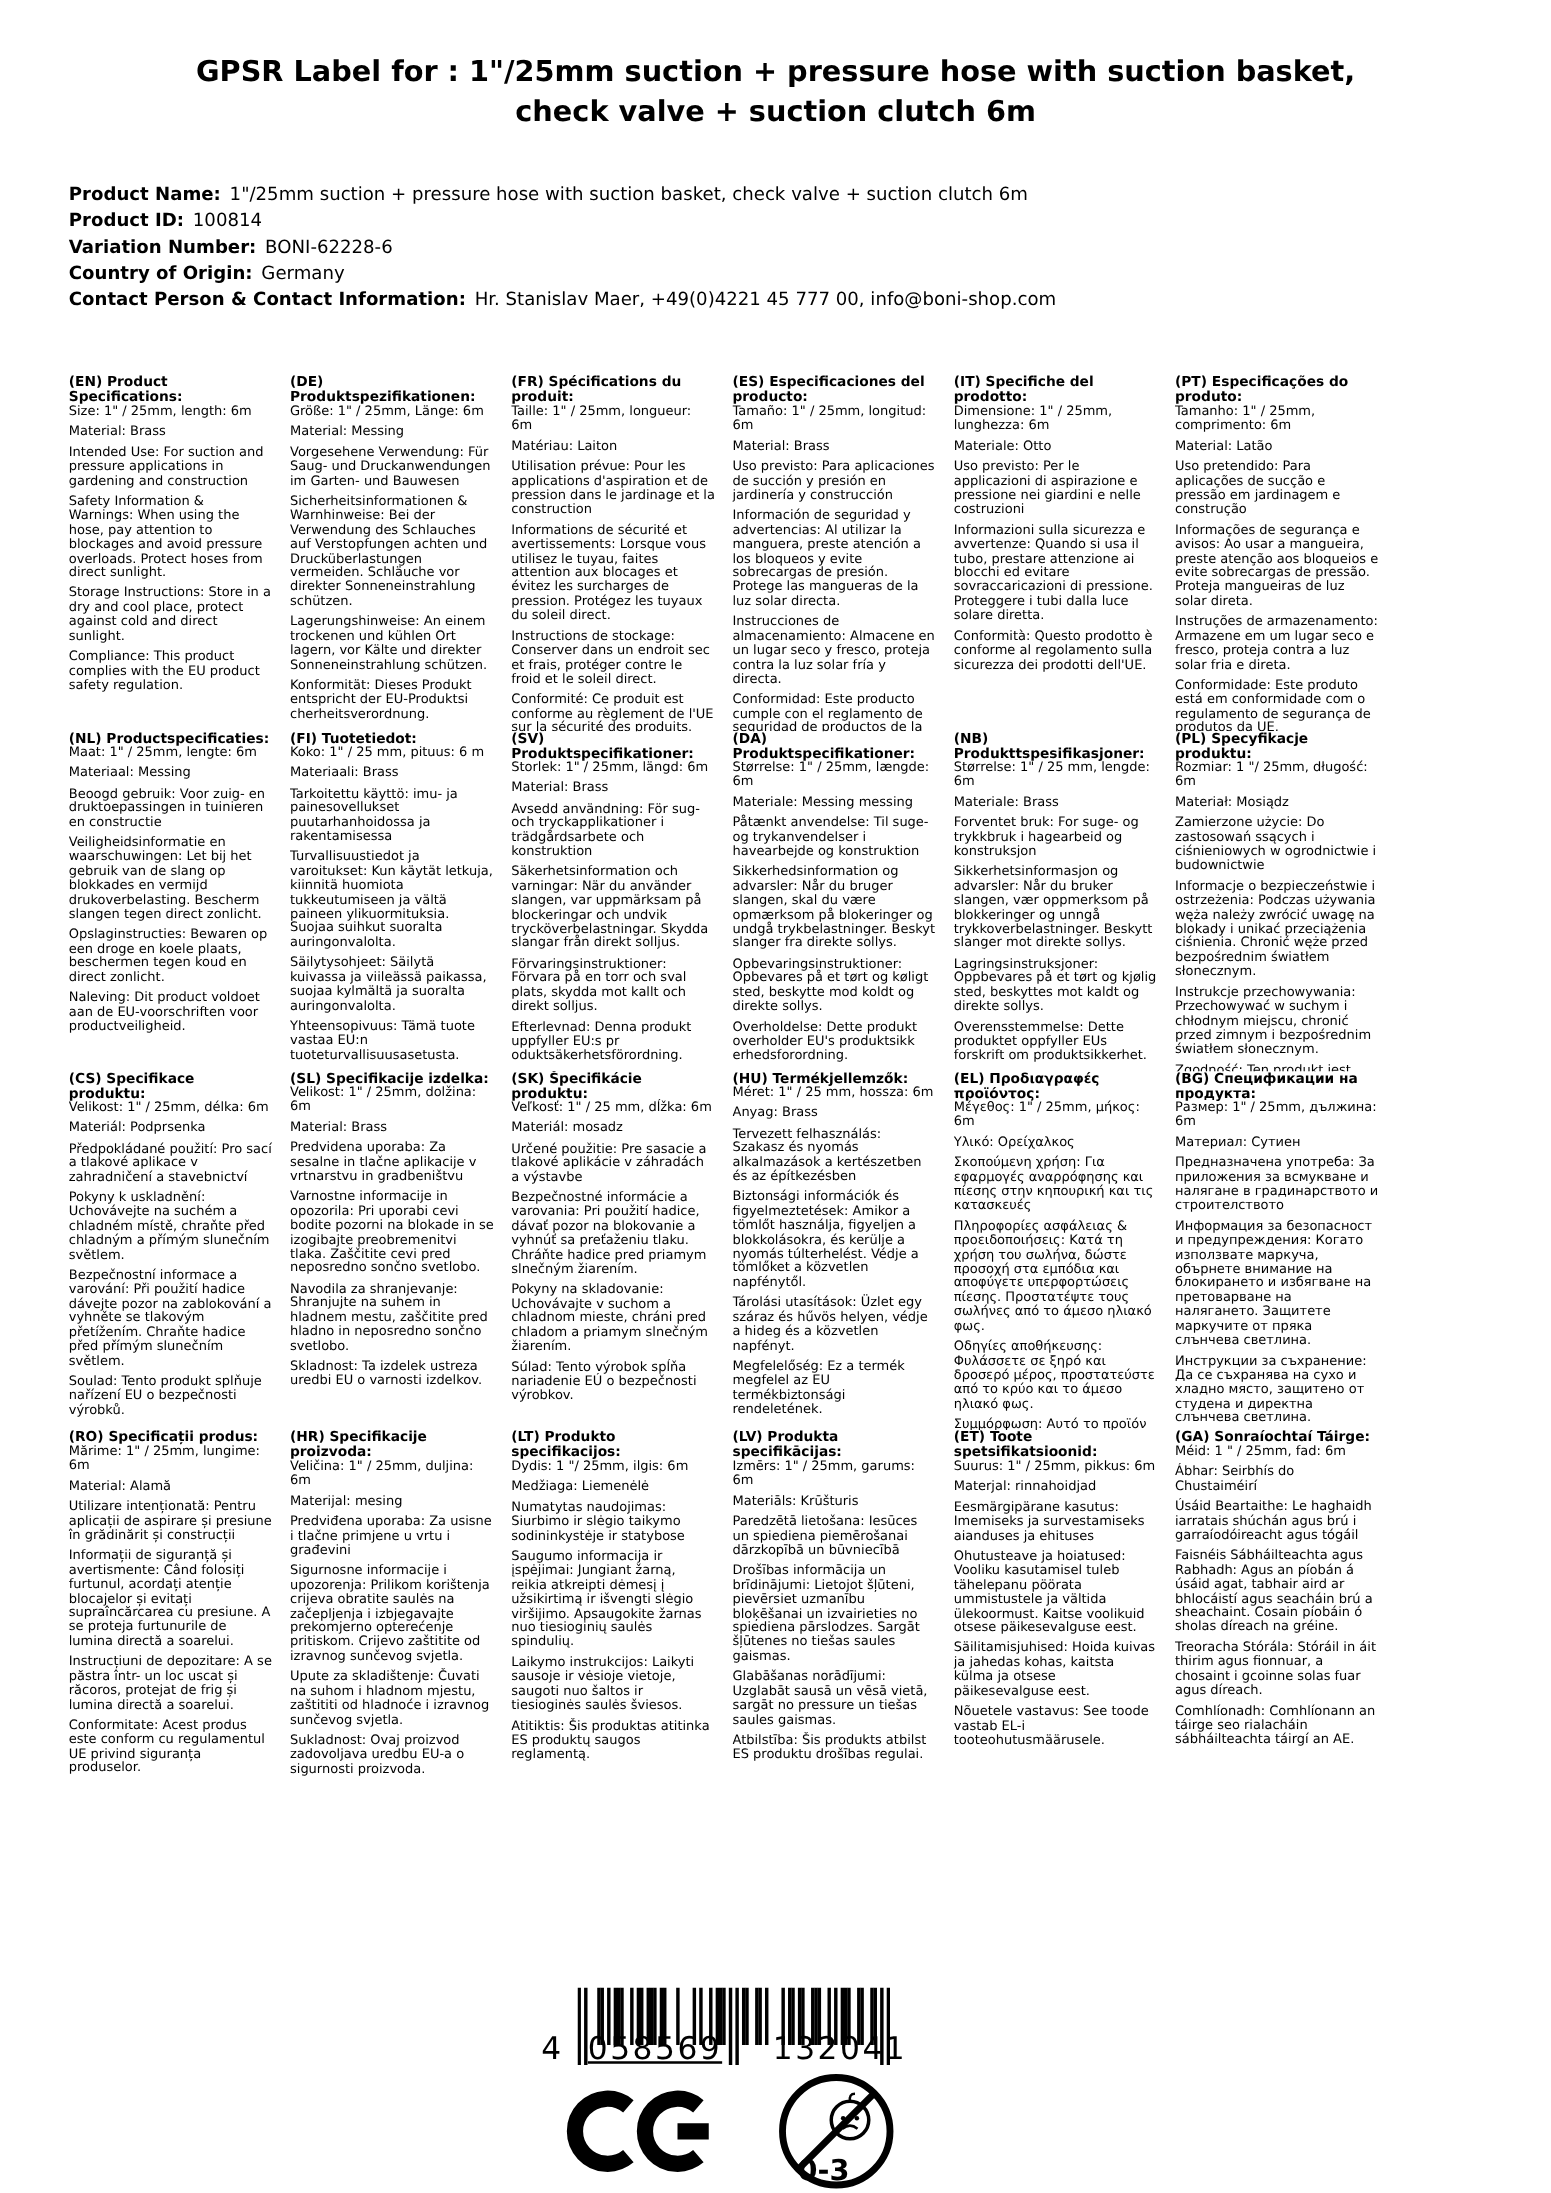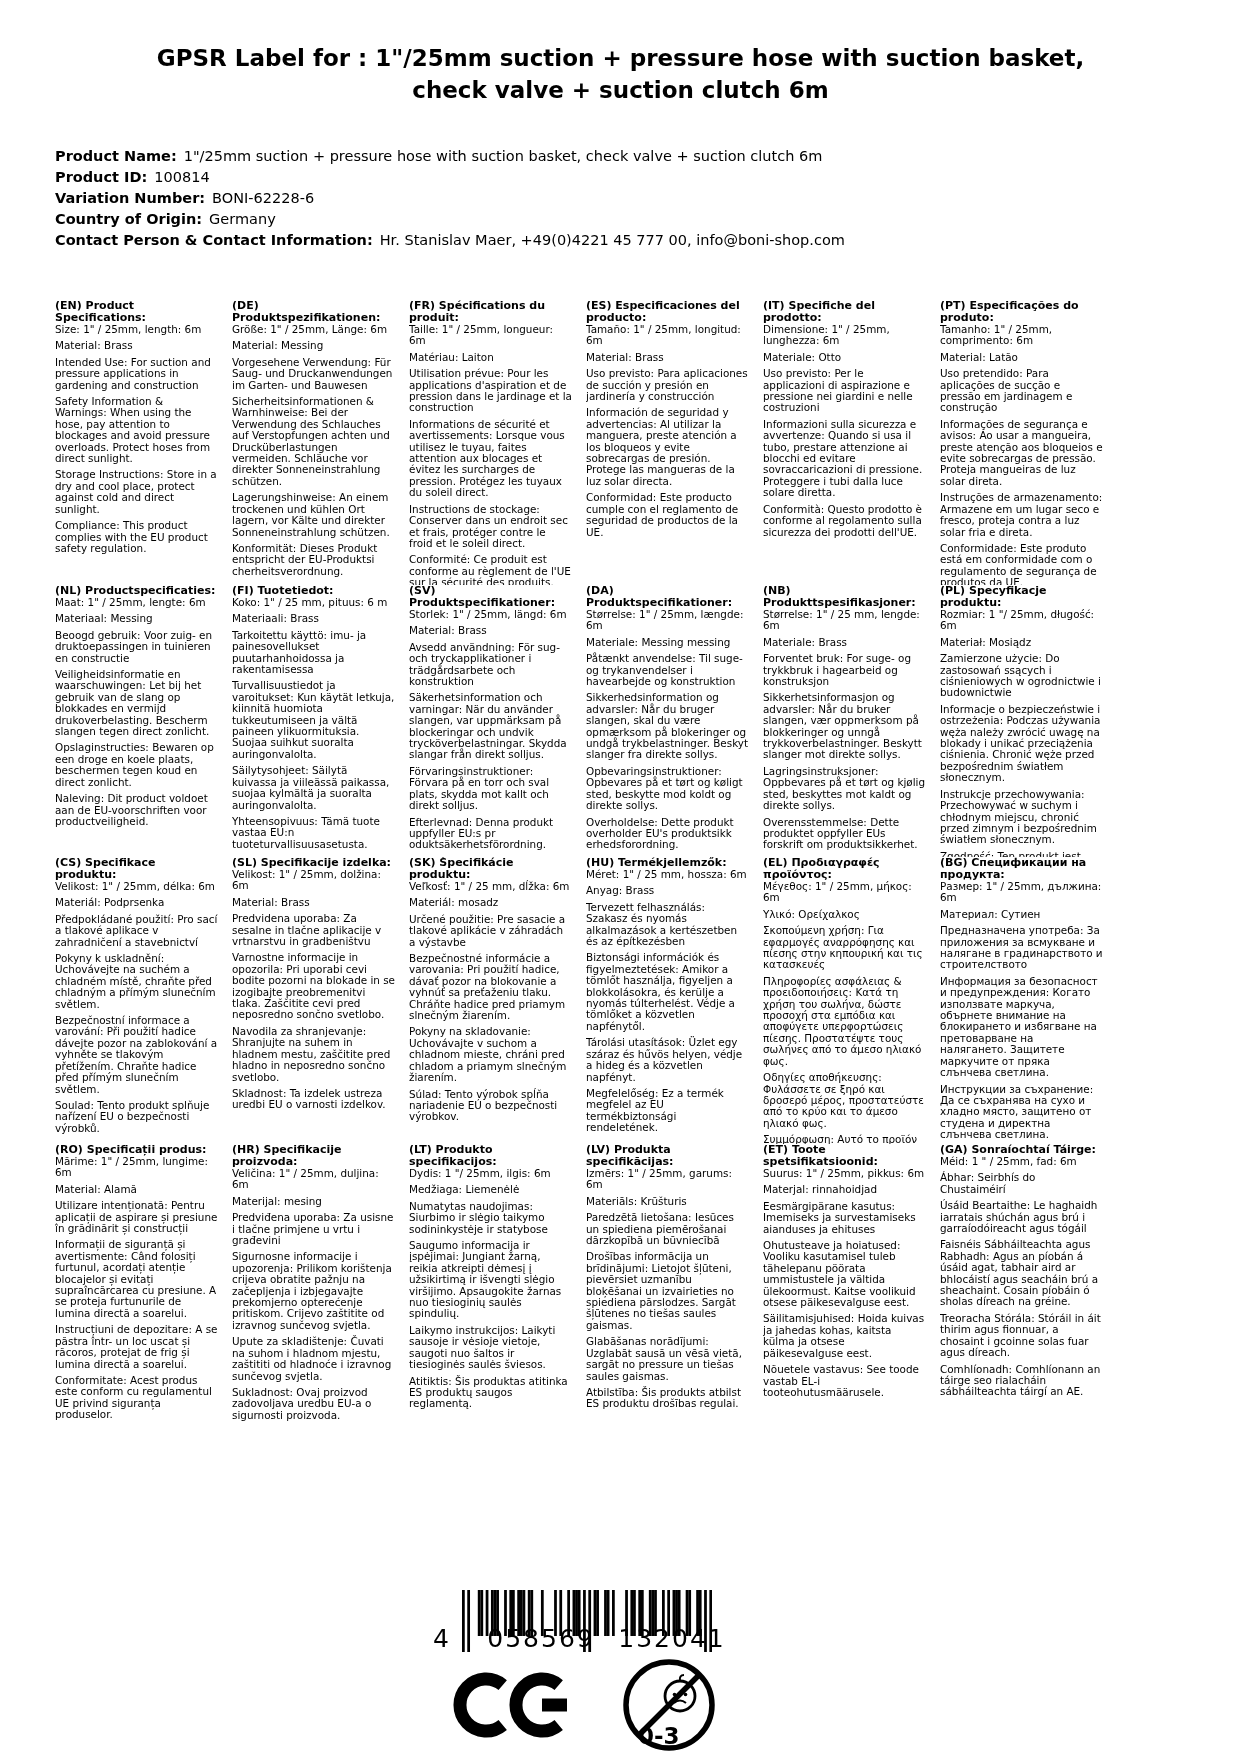--- a/index.html
+++ b/index.html
@@ -21,21 +21,21 @@
     position:absolute; top:300px; left:55px; width:1048px;
     display:grid; grid-template-columns:repeat(6,1fr);
     grid-template-rows:285px 272px 287px auto; column-gap:14px;
   }
   .block { font-size:10.4px; line-height:11.4px; overflow:hidden; }
   .block h3 { margin:0; font-size:11px; line-height:12px; font-weight:bold; }
   .block p { margin:0 0 5px 0; }
   .barcode-svg { position:absolute; left:462px; top:1590px; }
   .bc-num { position:absolute; top:1624px; font-size:25px; letter-spacing:2px; }
   .bc-first { left:433px; }
-  .bc-left { left:541px; transform:translateX(-50%); }
+  .bc-left { left:524px; transform:translateX(-50%);text-decoration:underline; }
   .bc-right { left:672px; transform:translateX(-50%); }
   .ce-svg { position:absolute; left:450px; top:1666px; }
   .age-svg { position:absolute; left:620px; top:1656px; }
 </style>
 </head>
 <body>
 
 <div class="page">
 
   <div class="title">GPSR Label for : 1"/25mm suction + pressure hose with suction basket, check valve + suction clutch 6m</div>
@@ -75,20 +75,21 @@
         <p>Informations de sécurité et avertissements: Lorsque vous utilisez le tuyau, faites attention aux blocages et évitez les surcharges de pression. Protégez les tuyaux du soleil direct.</p>
         <p>Instructions de stockage: Conserver dans un endroit sec et frais, protéger contre le froid et le soleil direct.</p>
         <p>Conformité: Ce produit est conforme au règlement de l'UE sur la sécurité des produits.</p>
       </div>
       <div class="block">
         <h3>(ES) Especificaciones del producto:</h3>
         <p>Tamaño: 1" / 25mm, longitud: 6m</p>
         <p>Material: Brass</p>
         <p>Uso previsto: Para aplicaciones de succión y presión en jardinería y construcción</p>
         <p>Información de seguridad y advertencias: Al utilizar la manguera, preste atención a los bloqueos y evite sobrecargas de presión. Protege las mangueras de la luz solar directa.</p>
+        <p>Instrucciones de almacenamiento: Almacene en un lugar seco y fresco, proteja contra la luz solar fría y directa.</p>
         <p>Conformidad: Este producto cumple con el reglamento de seguridad de productos de la UE.</p>
       </div>
       <div class="block">
         <h3>(IT) Specifiche del prodotto:</h3>
         <p>Dimensione: 1" / 25mm, lunghezza: 6m</p>
         <p>Materiale: Otto</p>
         <p>Uso previsto: Per le applicazioni di aspirazione e pressione nei giardini e nelle costruzioni</p>
         <p>Informazioni sulla sicurezza e avvertenze: Quando si usa il tubo, prestare attenzione ai blocchi ed evitare sovraccaricazioni di pressione. Proteggere i tubi dalla luce solare diretta.</p>
         <p>Conformità: Questo prodotto è conforme al regolamento sulla sicurezza dei prodotti dell'UE.</p>
       </div>
@@ -215,21 +216,21 @@
         <p>Utilizare intenționată: Pentru aplicații de aspirare și presiune în grădinărit și construcții</p>
         <p>Informații de siguranță și avertismente: Când folosiți furtunul, acordați atenție blocajelor și evitați supraîncărcarea cu presiune. A se proteja furtunurile de lumina directă a soarelui.</p>
         <p>Instrucțiuni de depozitare: A se păstra într- un loc uscat și răcoros, protejat de frig și lumina directă a soarelui.</p>
         <p>Conformitate: Acest produs este conform cu regulamentul UE privind siguranța produselor.</p>
       </div>
       <div class="block">
         <h3>(HR) Specifikacije proizvoda:</h3>
         <p>Veličina: 1" / 25mm, duljina: 6m</p>
         <p>Materijal: mesing</p>
         <p>Predviđena uporaba: Za usisne i tlačne primjene u vrtu i građevini</p>
-        <p>Sigurnosne informacije i upozorenja: Prilikom korištenja crijeva obratite pažnju na začepljenja i izbjegavajte prekomjerno opterećenje pritiskom. Crijevo zaštitite od izravnog sunčevog svjetla.</p>
+        <p>Sigurnosne informacije i upozorenja: Prilikom korištenja crijeva obratite saulės na začepljenja i izbjegavajte prekomjerno opterećenje pritiskom. Crijevo zaštitite od izravnog sunčevog svjetla.</p>
         <p>Upute za skladištenje: Čuvati na suhom i hladnom mjestu, zaštititi od hladnoće i izravnog sunčevog svjetla.</p>
         <p>Sukladnost: Ovaj proizvod zadovoljava uredbu EU-a o sigurnosti proizvoda.</p>
       </div>
       <div class="block">
         <h3>(LT) Produkto specifikacijos:</h3>
         <p>Dydis: 1 "/ 25mm, ilgis: 6m</p>
         <p>Medžiaga: Liemenėlė</p>
         <p>Numatytas naudojimas: Siurbimo ir slėgio taikymo sodininkystėje ir statybose</p>
         <p>Saugumo informacija ir įspėjimai: Jungiant žarną, reikia atkreipti dėmesį į užsikirtimą ir išvengti slėgio viršijimo. Apsaugokite žarnas nuo tiesioginių saulės spindulių.</p>
         <p>Laikymo instrukcijos: Laikyti sausoje ir vėsioje vietoje, saugoti nuo šaltos ir tiesioginės saulės šviesos.</p>

